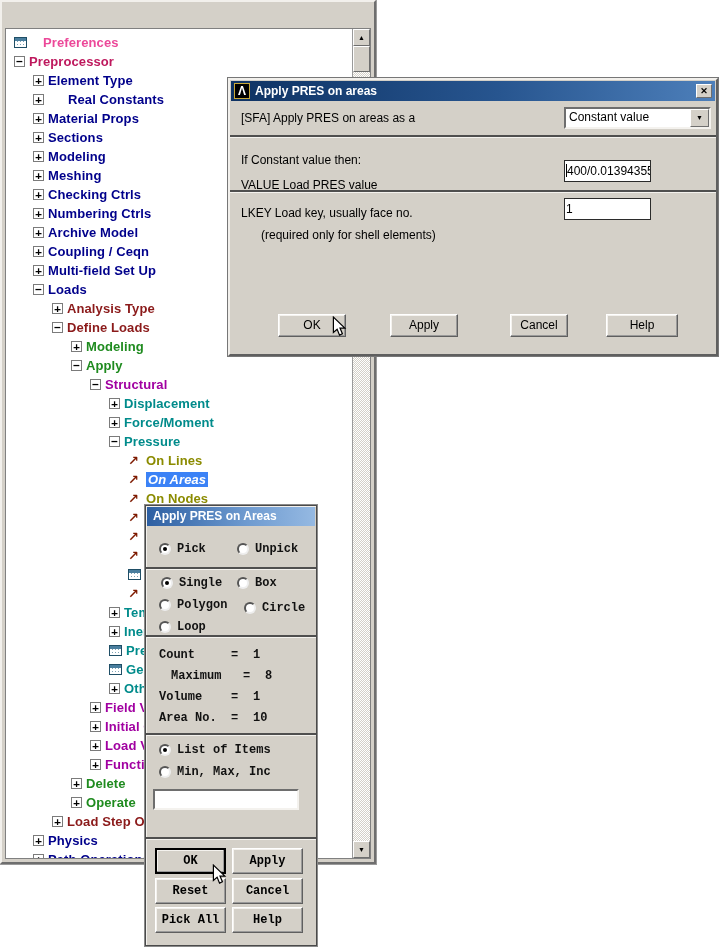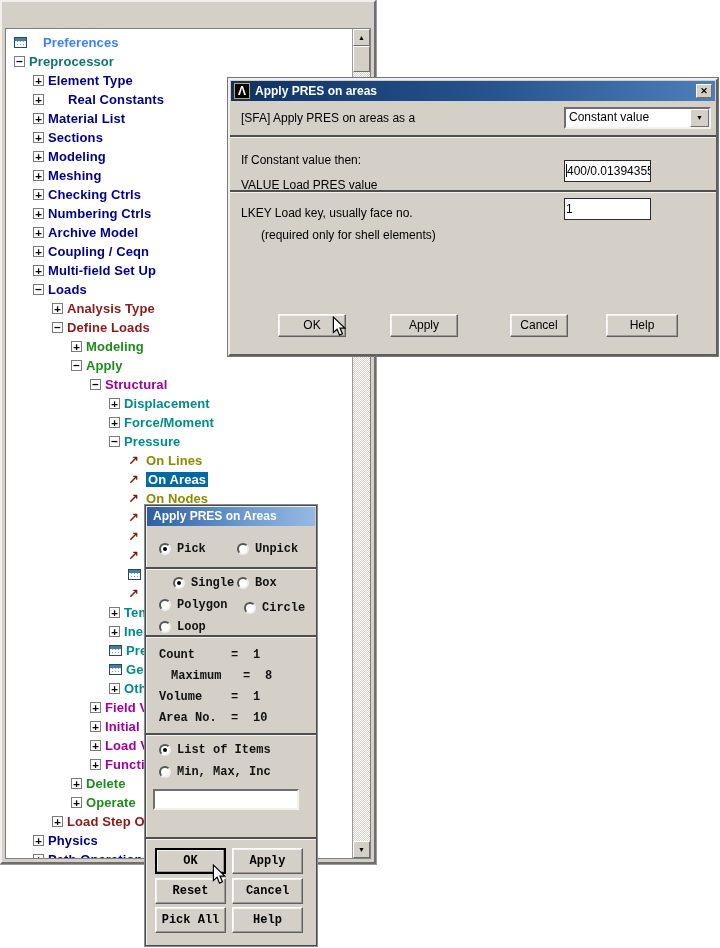--- a/index.html
+++ b/index.html
@@ -14,21 +14,21 @@
     border-bottom:1px solid #8a8a8a;box-shadow:inset 1px 1px 0 #fbfaf8, inset -1px -1px 0 #a0a0a0;}
   #menu-title{position:absolute;left:9px;top:3px;font-size:15px;color:#1d1d1d;letter-spacing:0.2px;}
   #collapse-btn{position:absolute;right:5px;top:2px;width:19px;height:19px;}
 
   #menu-content{position:absolute;left:3px;right:3px;top:26px;bottom:3px;
     background:#ffffff;border:1px solid #808080;overflow:hidden;}
   #tree{position:absolute;left:0;top:0;right:17px;bottom:0;overflow:hidden;padding-top:4px;box-sizing:border-box;}
 
   .tree-row{height:19px;display:flex;align-items:center;white-space:nowrap;}
   .tree-label{font-weight:bold;font-size:13px;margin-left:4px;letter-spacing:0.1px;}
-  .tree-label.selected{background:#0369a1;color:#fff;padding:0 2px;}
+  .tree-label.selected{background:#3b82f6;color:#fff;padding:0 2px;font-style:italic;}
   .expander{width:11px;height:11px;box-sizing:border-box;border:1px solid #7b7b7b;background:#fff;
     font:bold 11px "DejaVu Sans Mono",monospace;color:#000;line-height:9px;text-align:center;flex:0 0 11px;}
   .dlg-icon{width:13px;height:11px;box-sizing:border-box;border:1px solid #1f4e66;background:#fff;flex:0 0 13px;
     box-shadow:inset 0 3px 0 #4a7e9e;
     background-image:radial-gradient(#7fa3b5 1px,transparent 1px);background-size:3px 3px;background-position:1px 5px;}
   .arrow-icon{width:14px;flex:0 0 14px;font:bold 13px "DejaVu Sans",sans-serif;color:#7e1a00;line-height:13px;}
 
   
   #scrollbar{position:absolute;top:0;right:0;bottom:0;width:17px;background:#fff;
     background-image:linear-gradient(45deg,#d4d0c8 25%,transparent 25%,transparent 75%,#d4d0c8 75%),
@@ -96,37 +96,37 @@
   .cursor{position:absolute;z-index:50;}
 </style>
 </head>
 <body>
 
 <div id="menu-window">
   <div id="menu-content">
     <div id="tree">
         <div class="tree-row" style="padding-left: 8px;">
           <span class="dlg-icon"></span>
-          <span class="tree-label" style="color: #3b82f6; padding-left: 12px;">Preferences</span>
+          <span class="tree-label" style="color: #ec4899; padding-left: 12px;">Preferences</span>
         </div>
         <div class="tree-row" style="padding-left: 8px;">
           <span class="expander">−</span>
-          <span class="tree-label" style="color: #0f766e;">Preprocessor</span>
+          <span class="tree-label" style="color: #be185d;">Preprocessor</span>
         </div>
         <div class="tree-row" style="padding-left: 27px;">
           <span class="expander">+</span>
           <span class="tree-label" style="color: rgb(0, 0, 139);">Element Type</span>
         </div>
         <div class="tree-row" style="padding-left: 27px;">
           <span class="expander">+</span>
           <span class="tree-label" style="color: rgb(0, 0, 139); margin-left: 24px;">Real Constants</span>
         </div>
         <div class="tree-row" style="padding-left: 27px;">
           <span class="expander">+</span>
-          <span class="tree-label" style="color: rgb(0, 0, 139);">Material List</span>
+          <span class="tree-label" style="color: rgb(0, 0, 139);">Material Props</span>
         </div>
         <div class="tree-row" style="padding-left: 27px;">
           <span class="expander">+</span>
           <span class="tree-label" style="color: rgb(0, 0, 139);">Sections</span>
         </div>
         <div class="tree-row" style="padding-left: 27px;">
           <span class="expander">+</span>
           <span class="tree-label" style="color: rgb(0, 0, 139);">Modeling</span>
         </div>
         <div class="tree-row" style="padding-left: 27px;">
@@ -326,21 +326,21 @@
     <span class="radio checked"></span>
     <span class="mono">Pick</span>
   </div>
   <div class="radio-row" style="left:91px;top:36px;">
     <span class="radio"></span>
     <span class="mono">Unpick</span>
   </div>
 
   <div class="sep" style="top:61px;"></div>
 
-  <div class="radio-row" style="left:27px;top:70px;">
+  <div class="radio-row" style="left:15px;top:70px;">
     <span class="radio checked"></span>
     <span class="mono">Single</span>
   </div>
   <div class="radio-row" style="left:91px;top:70px;">
     <span class="radio"></span>
     <span class="mono">Box</span>
   </div>
   <div class="radio-row" style="left:13px;top:92px;">
     <span class="radio"></span>
     <span class="mono">Polygon</span>

